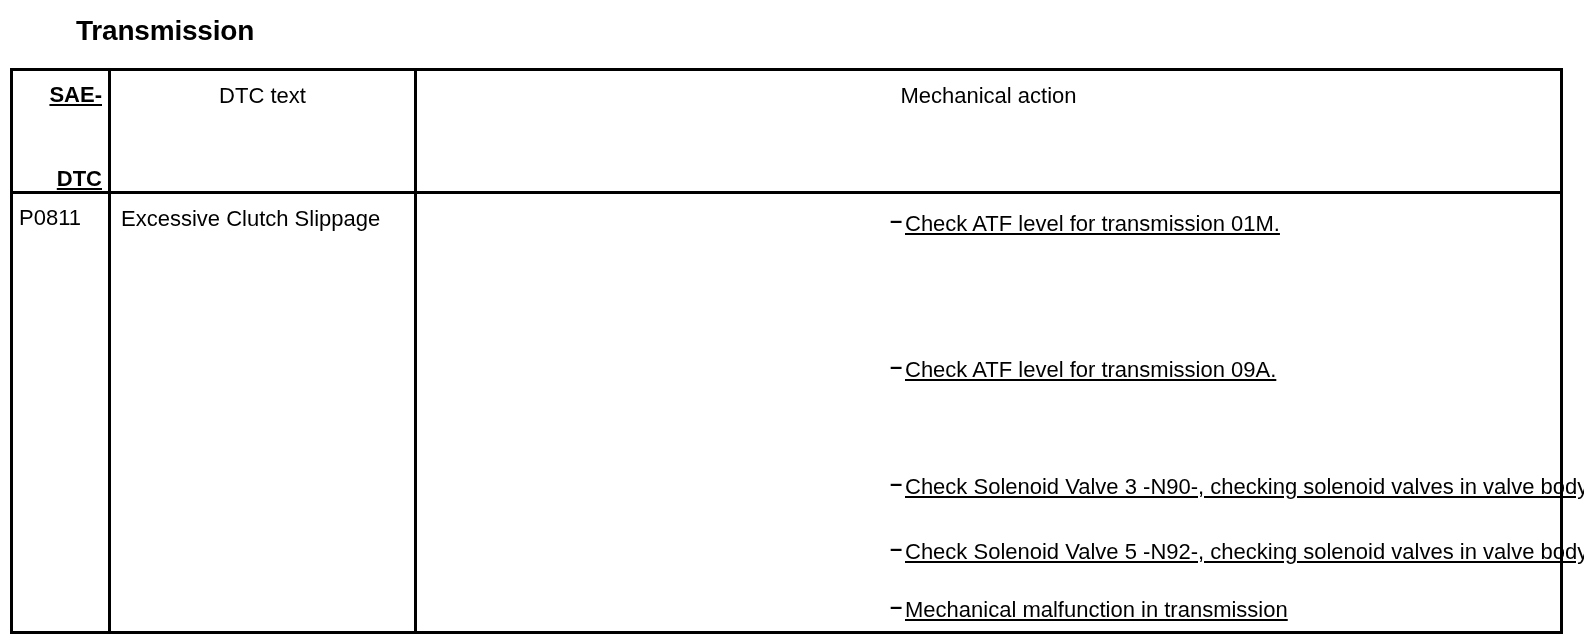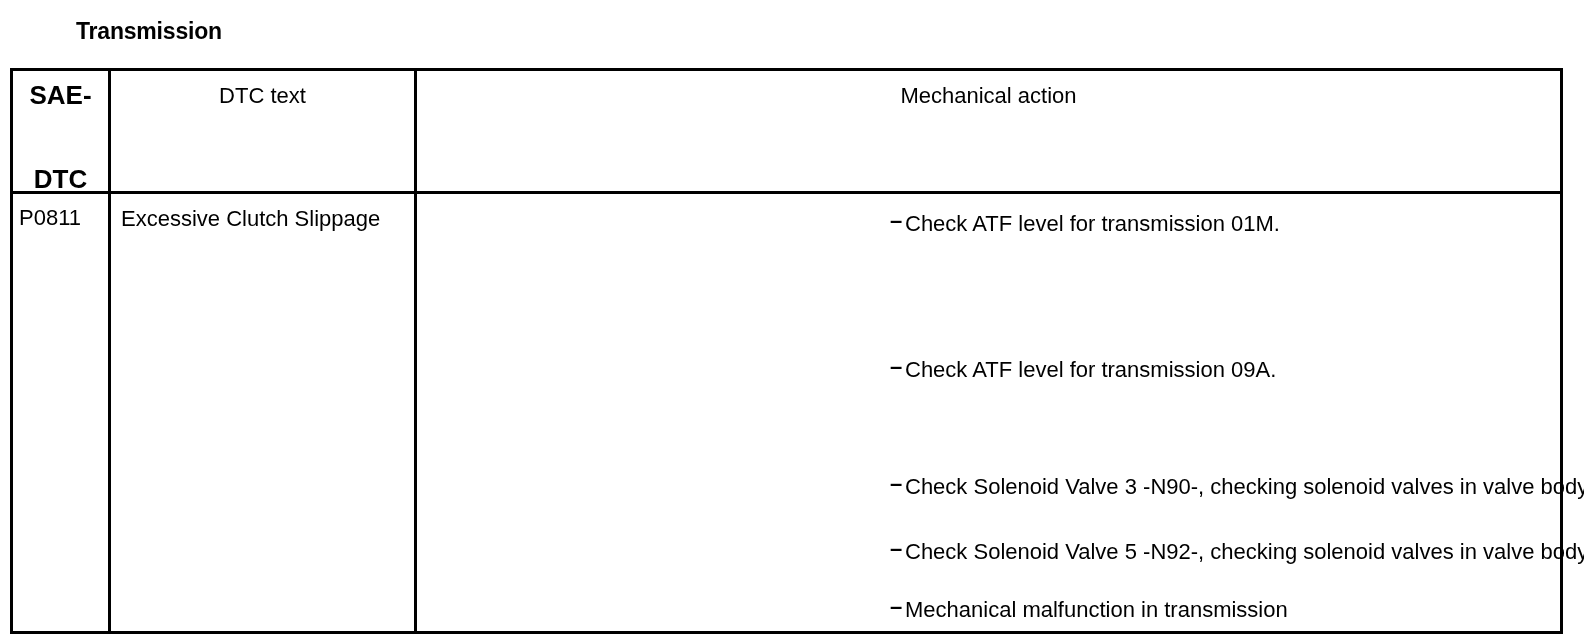--- a/index.html
+++ b/index.html
@@ -22,21 +22,21 @@
     top: 0;
     width: 1584px;
     height: 642px;
   }
 
   
   .section-heading {
     position: absolute;
     left: 76px;
     top: 18px;
-    font-size: 23px;
+    font-size: 28px;
     font-weight: bold;
     letter-spacing: -0.2px;
     line-height: 26px;
     white-space: nowrap;
   }
 
   
   .dtc-table {
     position: absolute;
     left: 10px;
@@ -57,25 +57,26 @@
   .col-corr { width: 1146px; }
 
   
   .hdr-cell {
     height: 112px;
   }
   .hdr-inner {
     padding: 12px 6px 0 6px;
   }
   .hdr-line {
-    font-size: 26px;
+    font-size: 22px;
     font-weight: bold;
     line-height: 24px;
-    text-align: center;
-    white-space: nowrap;
+    text-align: right;
+    white-space: nowrap;
+    text-decoration: underline;
   }
   .hdr-line.second {
     margin-top: 60px;
   }
   .hdr-center {
     font-size: 22px;
     font-weight: normal;
     text-align: center;
     line-height: 24px;
     padding-top: 13px;
@@ -114,20 +115,21 @@
   .corr-bullet {
     display: inline-block;
     width: 15px;
     font-size: 22px;
     font-weight: bold;
     vertical-align: 3px;
     line-height: 26px;
   }
   .corr-text {
     display: inline-block;
+    text-decoration: underline;
   }
 
   .corr-item.i0 { top: 14px;  }
   .corr-item.i1 { top: 160px; }
   .corr-item.i2 { top: 277px; }
   .corr-item.i3 { top: 342px; }
   .corr-item.i4 { top: 400px; }
 </style>
 </head>
 <body>

